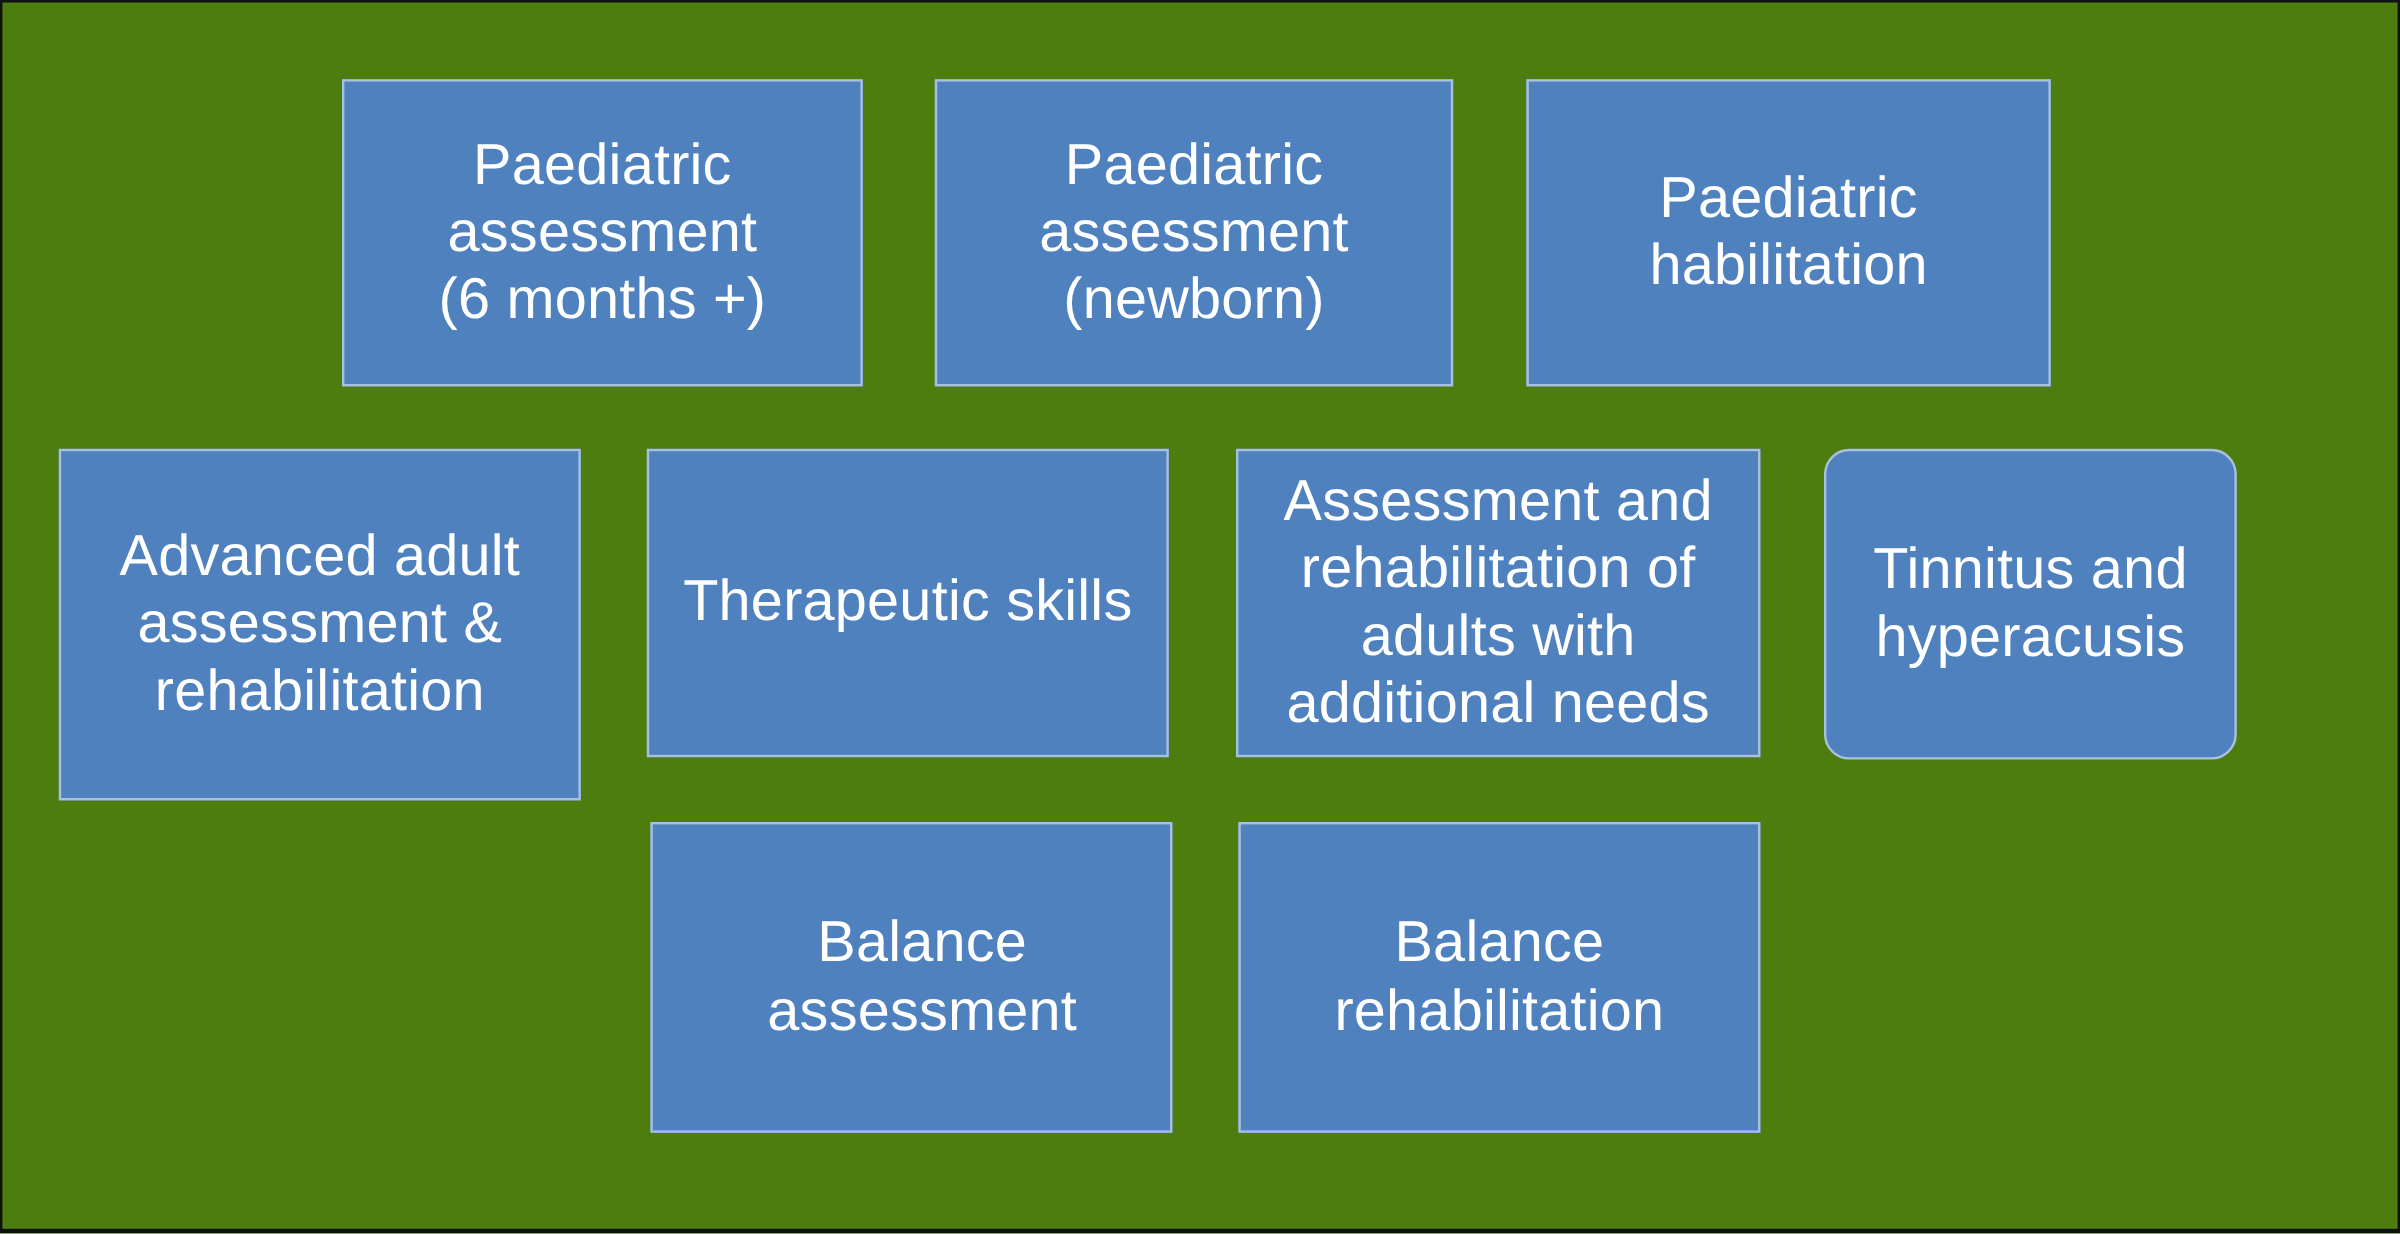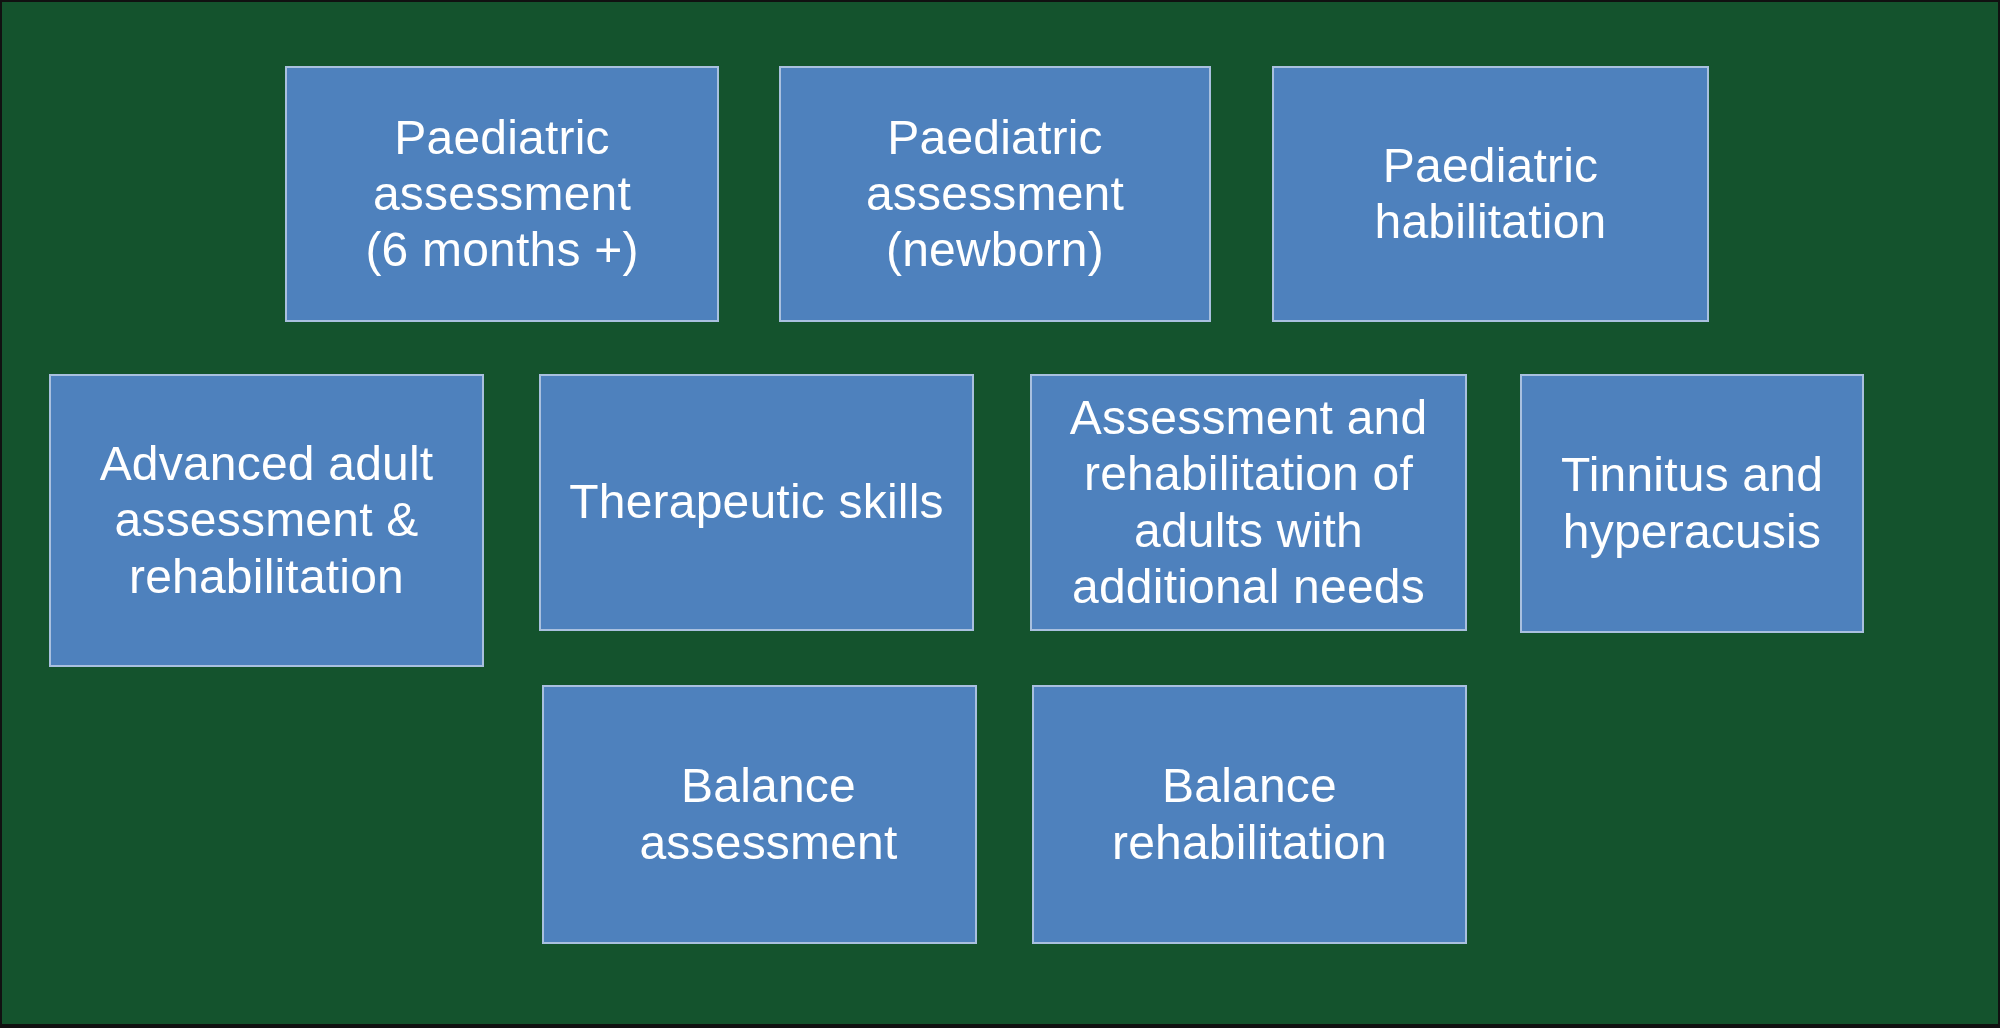--- a/index.html
+++ b/index.html
@@ -5,21 +5,21 @@
   html, body {
     margin: 0;
     padding: 0;
     background: #ffffff;
   }
   .frame {
     position: relative;
     width: 2000px;
     height: 1028px;
     box-sizing: border-box;
-    background: #14532d;
+    background: #4d7c0f;
     border: 2px solid #111111;
     border-bottom-width: 4px;
     overflow: hidden;
     font-family: "Liberation Sans", sans-serif;
   }
   .shape {
     position: absolute;
     box-sizing: border-box;
     background: #4e81bd;
     border: 2px solid #a9c0df;
@@ -34,21 +34,21 @@
     letter-spacing: 0.2px;
   }
   
   .s1 { left: 283px;  top: 64px;  width: 434px; height: 256px; }
   .s2 { left: 777px;  top: 64px;  width: 432px; height: 256px; }
   .s3 { left: 1270px; top: 64px;  width: 437px; height: 256px; }
   
   .s4 { left: 47px;   top: 372px; width: 435px; height: 293px; }
   .s5 { left: 537px;  top: 372px; width: 435px; height: 257px; }
   .s6 { left: 1028px; top: 372px; width: 437px; height: 257px; }
-  .s7 { left: 1518px; top: 372px; width: 344px; height: 259px; }
+  .s7 { left: 1518px; top: 372px; width: 344px; height: 259px; border-radius: 21px; }
   
   .s8 { left: 540px;  top: 683px; width: 435px; height: 259px; padding-left: 18px; }
   .s9 { left: 1030px; top: 683px; width: 435px; height: 259px; }
 </style>
 </head>
 <body>
 
 <div class="frame">
   <div class="shape s1">Paediatric
 assessment

